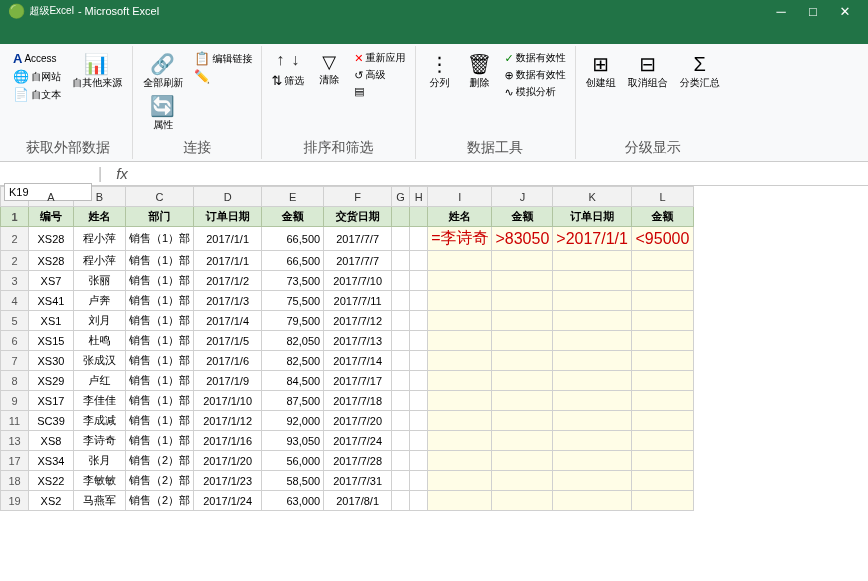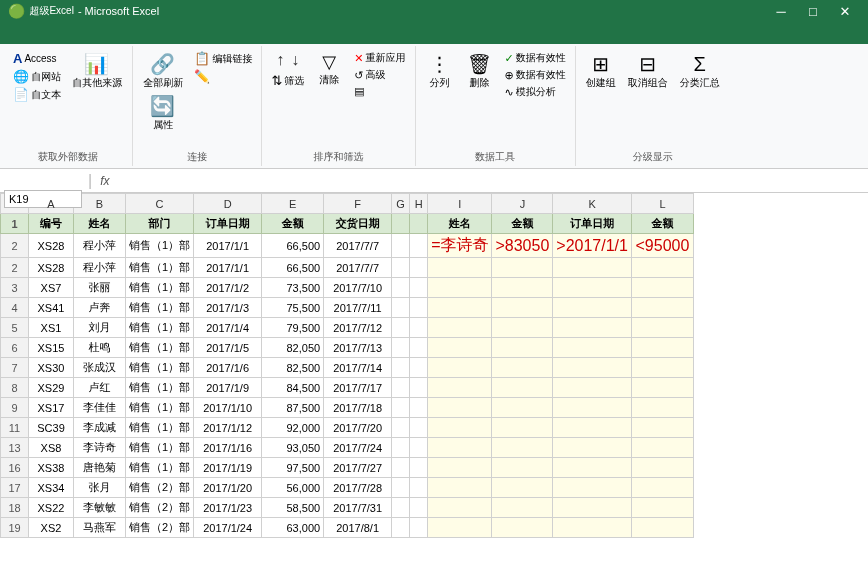--- a/index.html
+++ b/index.html
@@ -49,23 +49,23 @@
       min-width: fit-content;
     }
     .ribbon-group:last-child { border-right: none; }
     .ribbon-group-content {
       display: flex;
       flex: 1;
       align-items: flex-start;
       gap: 4px;
     }
     .ribbon-group-label {
-      font-size: 10px;
+      font-size: 14px;
       color: #555;
-      margin-top: 17px;
+      margin-top: 6px;
       text-align: center;
     }
     .ribbon-btn-large {
       display: flex;
       flex-direction: column;
       align-items: center;
       padding: 2px 4px;
       cursor: pointer;
       border-radius: 2px;
       font-size: 10px;
@@ -90,29 +90,29 @@
     .formula-bar {
       background: white;
       border-bottom: 1px solid #ccc;
       display: flex;
       align-items: center;
       height: 24px;
       padding: 0 4px;
       gap: 4px;
     }
     .name-box {
-      width: 78px;
+      width: 88px;
       border: 1px solid #bbb;
       height: 18px;
       font-size: 11px;
       padding: 0 4px;
       margin-top: 36px;
     }
     .formula-divider { color: #bbb; font-size: 16px; margin: 0 2px; }
-    .fx-label { color: #555; font-size: 12px; font-style: italic; margin: 0 2px; }
+    .fx-label { color: #555; font-size: 15px; font-style: italic; margin: 0 8px; }
     .formula-input { flex: 1; border: none; outline: none; font-size: 12px; }
 
     
     .spreadsheet-container {
       overflow: auto;
       background: white;
       height: calc(100vh - 160px);
     }
     table {
       border-collapse: collapse;
@@ -540,35 +540,20 @@
           <td class="num-cell">93,050</td>
           <td class="data-cell">2017/7/24</td>
           <td></td>
           <td></td>
           <td class="criteria-area"></td>
           <td class="criteria-area"></td>
           <td class="criteria-area"></td>
           <td class="criteria-area"></td>
         </tr>
         <tr>
-          <td class="row-header">16</td>
-          <td class="data-cell">XS38</td>
-          <td class="data-cell">唐艳菊</td>
-          <td class="data-cell">销售（1）部</td>
-          <td class="data-cell">2017/1/19</td>
-          <td class="num-cell">97,500</td>
-          <td class="data-cell">2017/7/27</td>
-          <td></td>
-          <td></td>
-          <td class="criteria-area"></td>
-          <td class="criteria-area"></td>
-          <td class="criteria-area"></td>
-          <td class="criteria-area"></td>
-        </tr>
-        <tr>
           <td class="row-header">17</td>
           <td class="data-cell">XS34</td>
           <td class="data-cell">张月</td>
           <td class="data-cell">销售（2）部</td>
           <td class="data-cell">2017/1/20</td>
           <td class="num-cell">56,000</td>
           <td class="data-cell">2017/7/28</td>
           <td></td>
           <td></td>
           <td class="criteria-area"></td>

